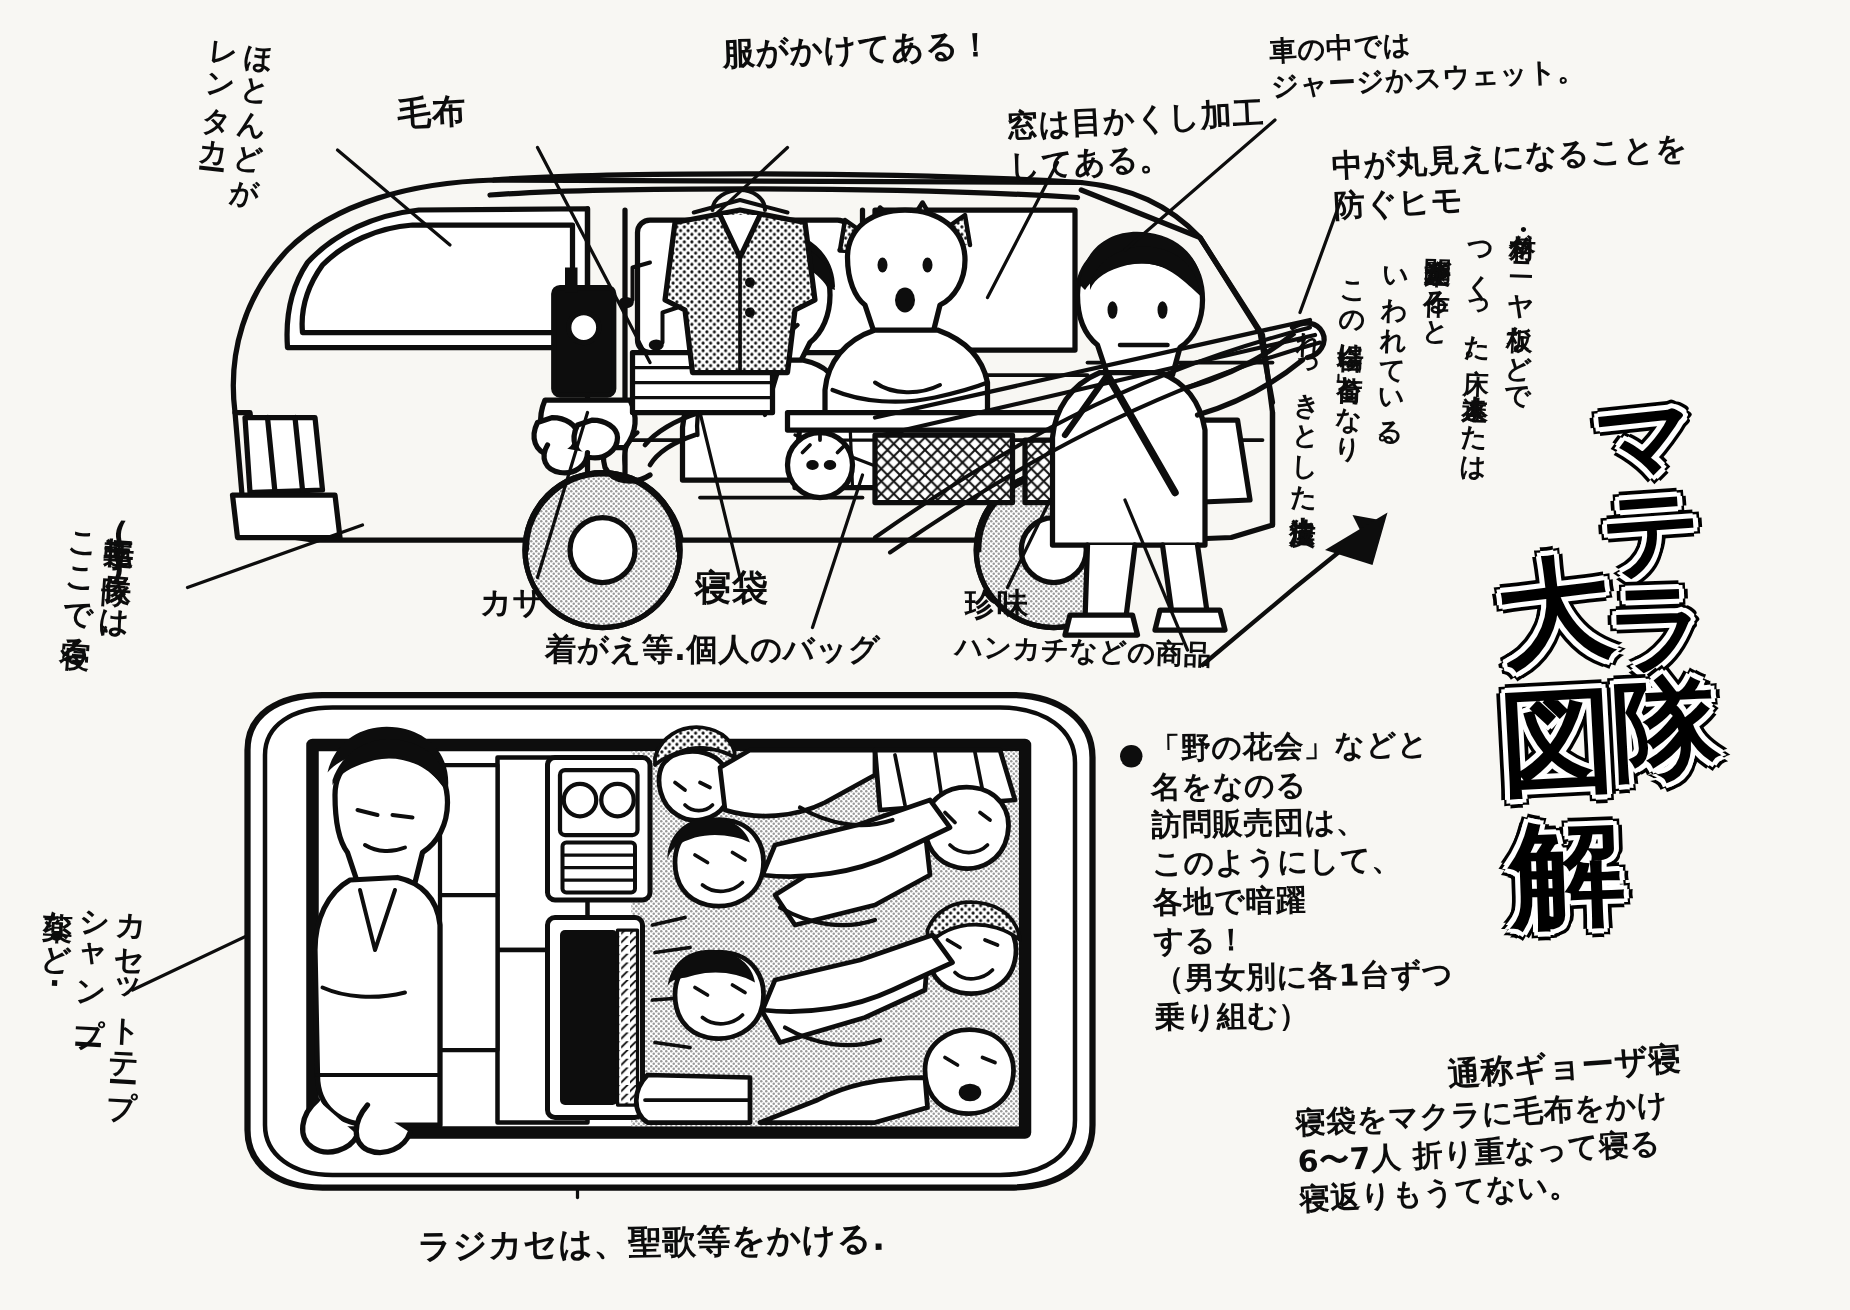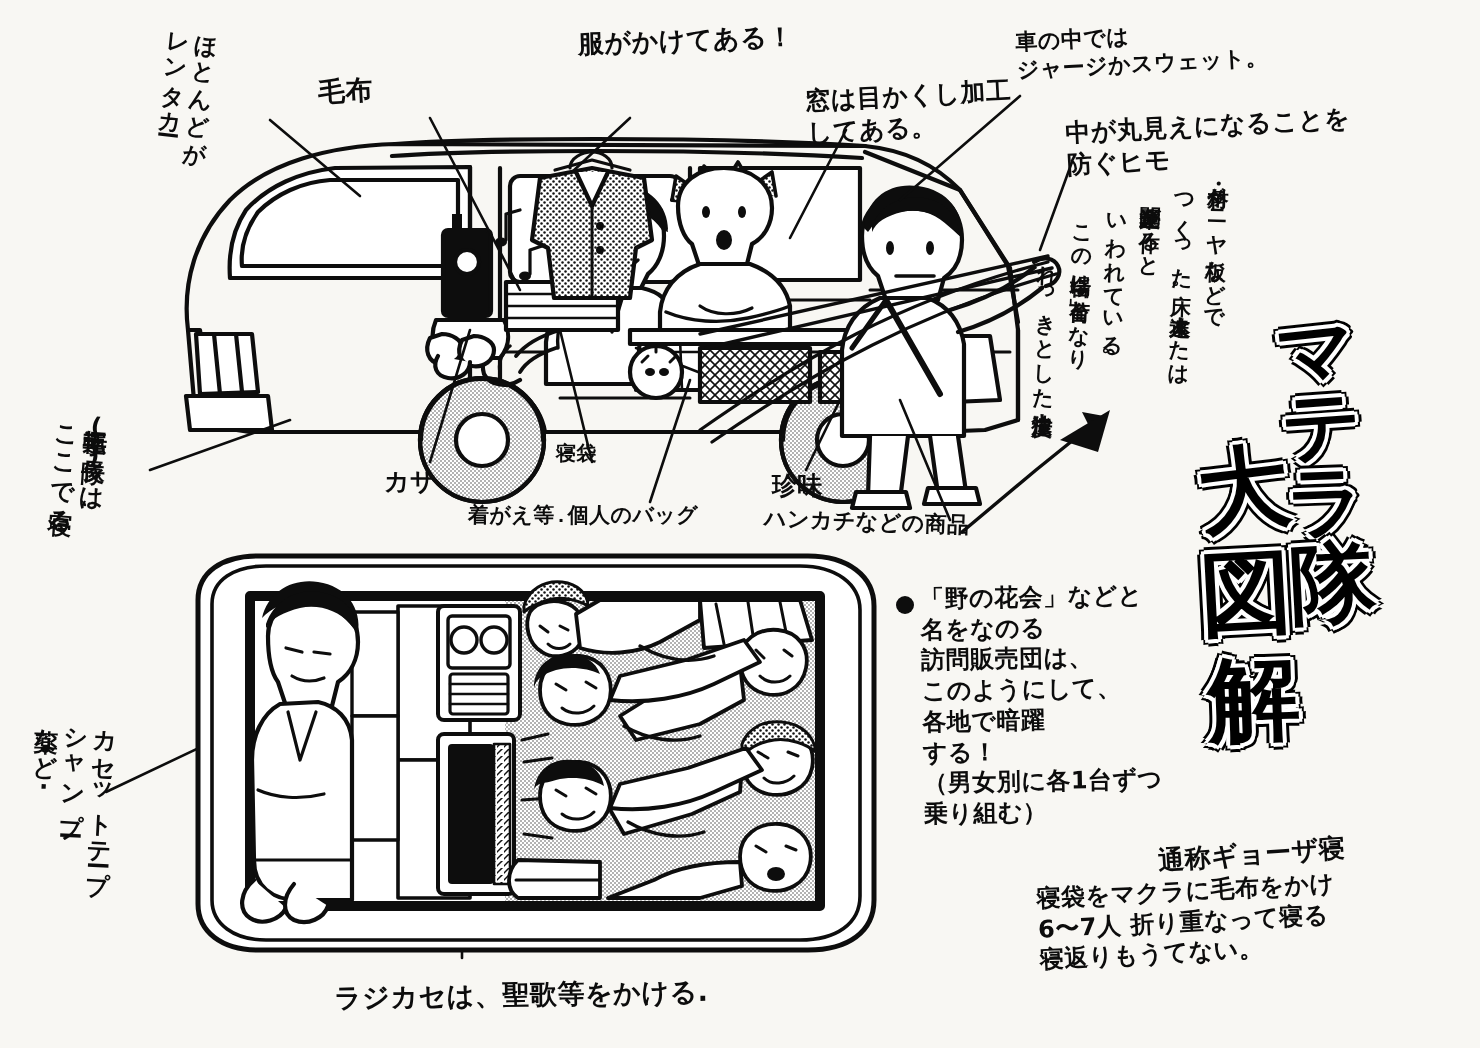--- a/index.html
+++ b/index.html
@@ -406,25 +406,25 @@
 してある。</div>
 
   <div class="lbl" style="left:1016px;top:22px;font-size:22px;transform:rotate(-3deg);">車の中では
 ジャージかスウェット。</div>
 
   <div class="lbl" style="left:1066px;top:110px;font-size:25px;transform:rotate(-3deg);">中が丸見えになることを
 防ぐヒモ</div>
 
   <div class="lbl" style="left:384px;top:466px;font-size:25px;">カサ</div>
 
-  <div class="lbl" style="left:556px;top:441px;font-size:20px;">寝袋</div>
-
-  <div class="lbl" style="left:468px;top:504px;font-size:21px;font-family:Liberation Mono, monospace;">着がえ等.個人のバッグ</div>
-
-  <div class="lbl" style="left:772px;top:470px;font-size:25px;">珍味</div>
+  <div class="lbl" style="left:556px;top:452px;font-size:29px;">寝袋</div>
+
+  <div class="lbl" style="left:436px;top:504px;font-size:25px;">着がえ等.個人のバッグ</div>
+
+  <div class="lbl" style="left:772px;top:470px;font-size:25px;font-family:Liberation Mono, monospace;">珍味</div>
 
   <div class="lbl" style="left:764px;top:508px;font-size:22px;transform:rotate(2deg);">ハンカチなどの商品</div>
 
   <div class="lbl vert" style="left:48px;top:410px;font-size:24px;transform:rotate(4deg);">運転手(隊長)は、
 ここで寝る。</div>
 
   <div class="lbl vert" style="left:28px;top:712px;font-size:24px;transform:rotate(3deg);">カセットテープ
 シャンプー
 薬など.</div>
 

